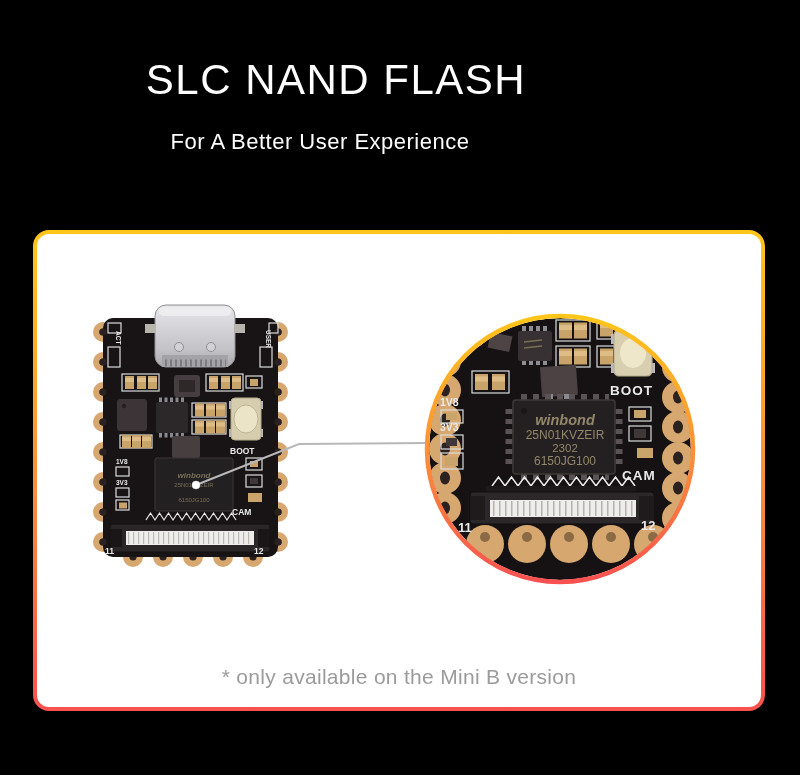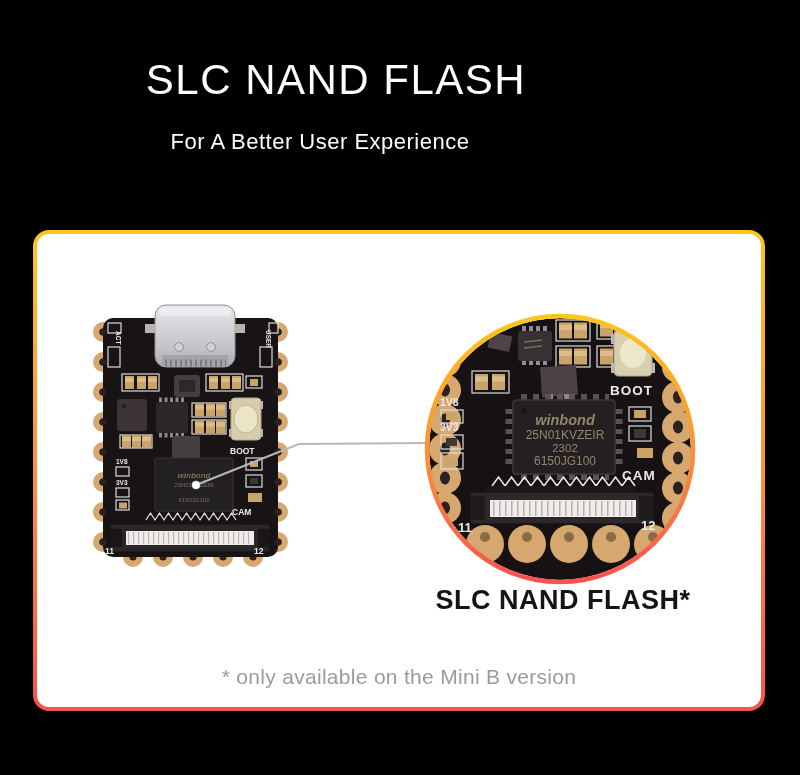--- a/index.html
+++ b/index.html
@@ -326,16 +326,15 @@
             <rect x="453" y="266" width="146" height="17" fill="#eeedeb"></rect>
             <line x1="456" y1="274.5" x2="596" y2="274.5" stroke="#b5b2ae" stroke-width="15" stroke-dasharray="1.5 4.5"></line>
           </g>
           <text class="silk" x="421" y="298" font-size="13">11</text>
           <text class="silk" x="604" y="296" font-size="13">12</text>
         </g>
         <circle cx="523" cy="215" r="133" fill="none" stroke="url(#ringGrad)" stroke-width="4.5"></circle>
       </g>
     </svg>
 
-    <div class="caption">SLC NAND FLASH*</div>
     <div class="footnote">* only available on the Mini B version</div>
   </div>
 </div>
 
 </body></html>

